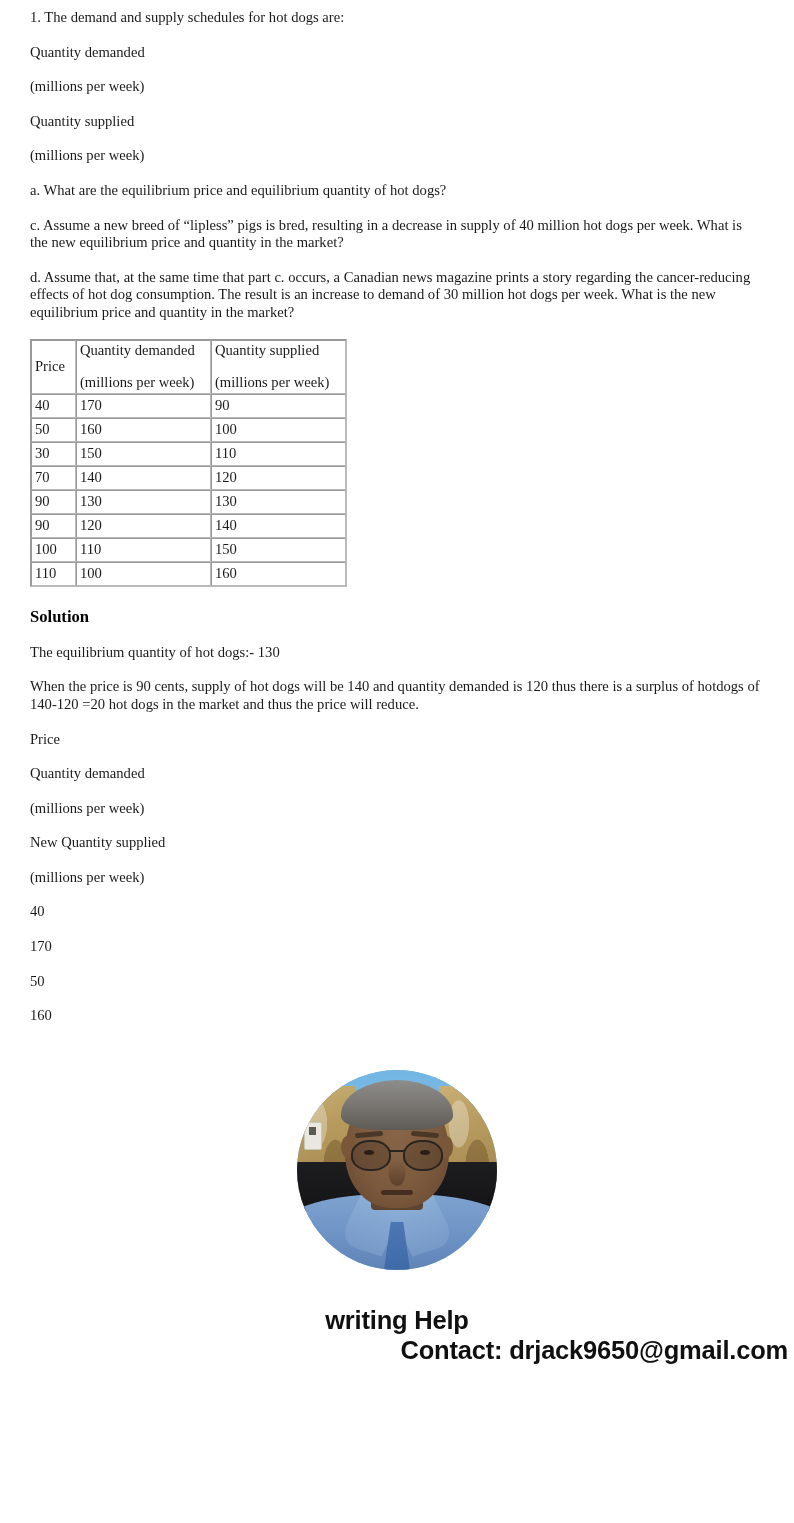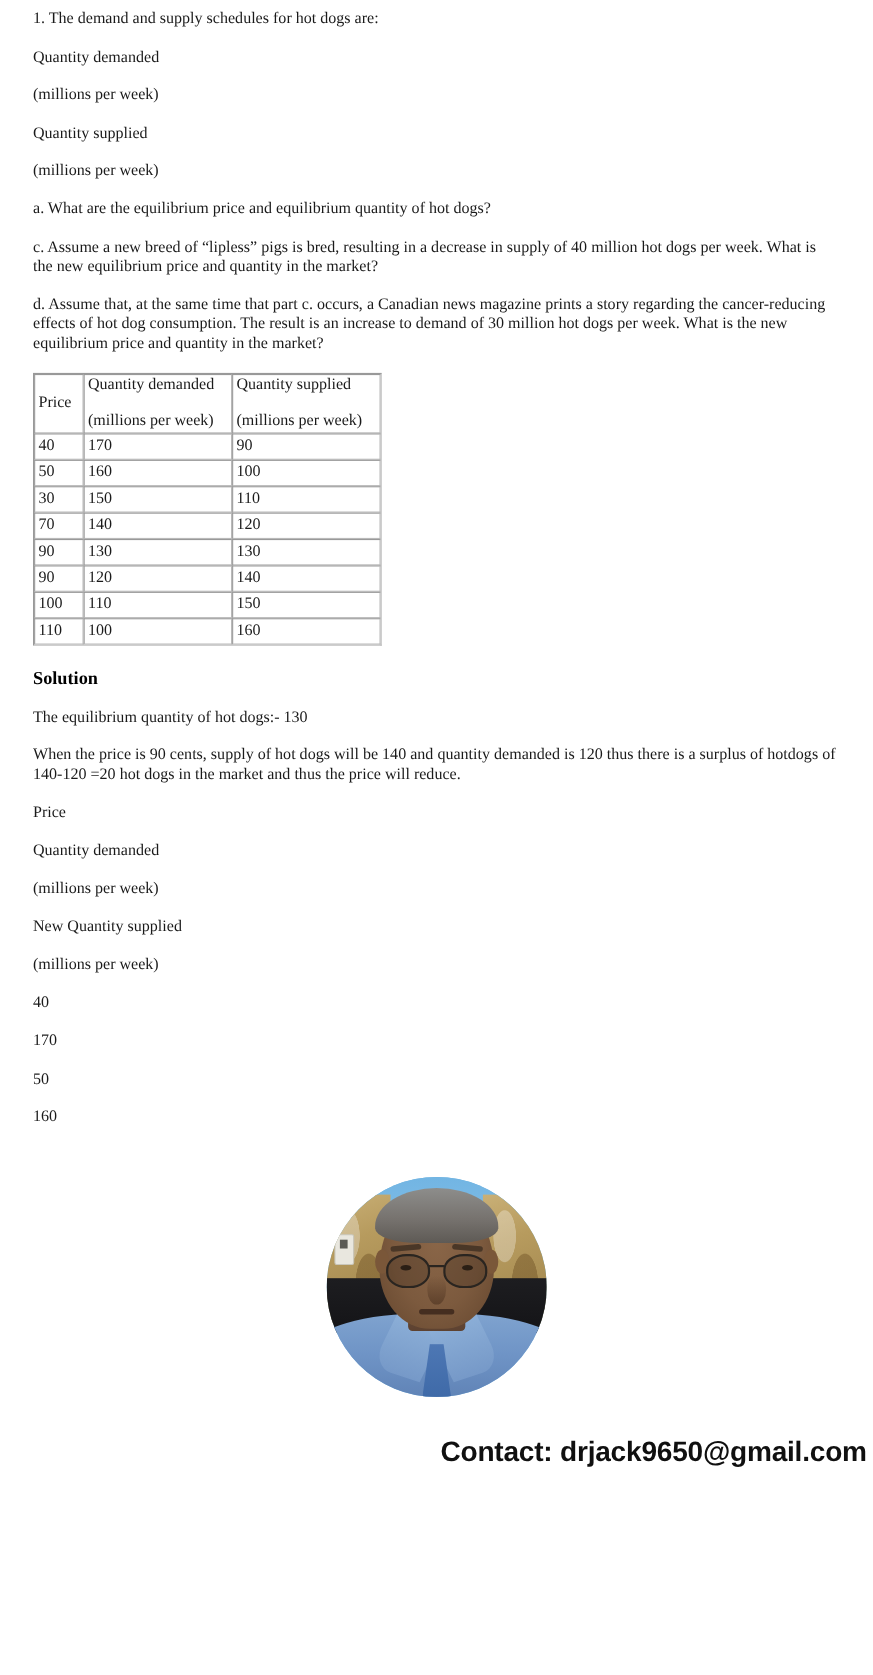--- a/index.html
+++ b/index.html
@@ -318,14 +318,15 @@
     <div class="av-eyeR"></div>
     <div class="av-glassL"></div>
     <div class="av-glassR"></div>
     <div class="av-bridge"></div>
     <div class="av-nose"></div>
     <div class="av-mouth"></div>
   </div>
 </div>
 
 <div class="footer">
+  <span class="l2">writing Help</span>
   <span class="l3">Contact: drjack9650@gmail.com</span>
 </div>
 
 </body></html>

